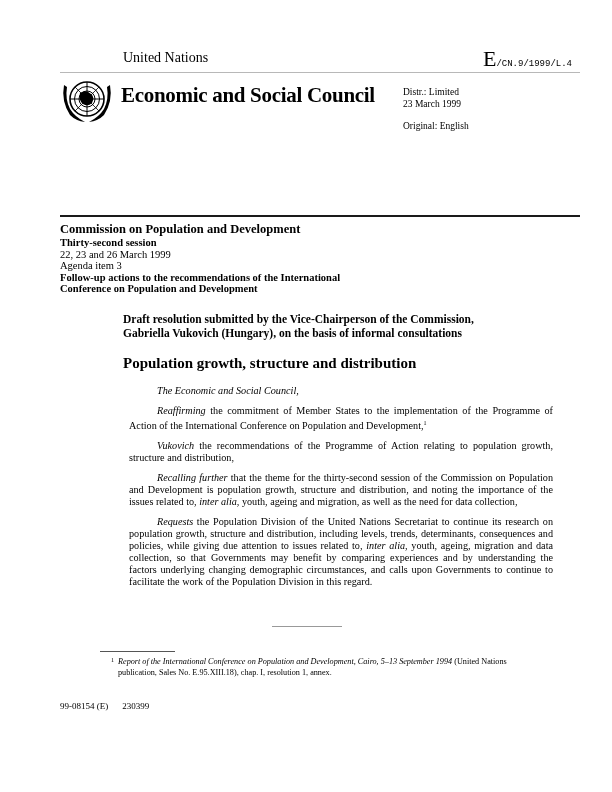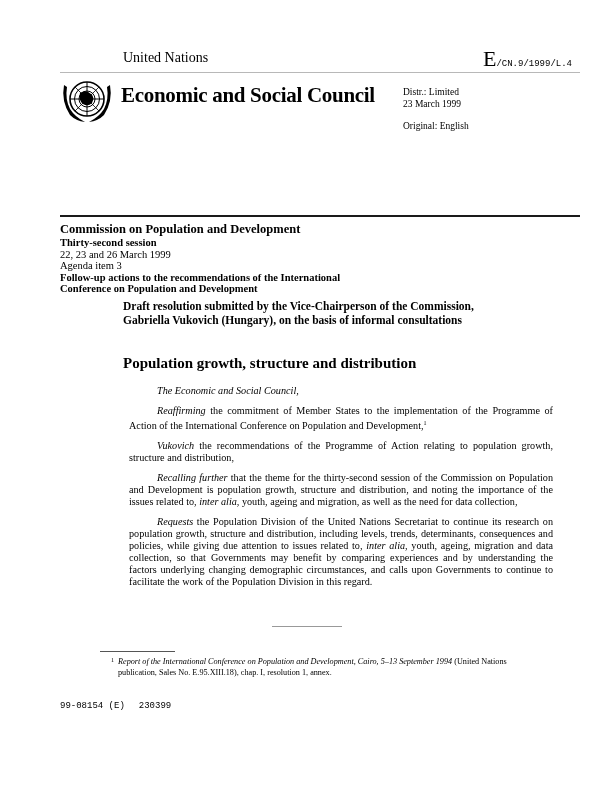--- a/index.html
+++ b/index.html
@@ -14,32 +14,32 @@
   .symbol .rest { font-size: 9px; font-family: Liberation Mono, monospace; }
   .rule-top { left: 60px; top: 72px; width: 520px; height: 1px; background: #b8b8b8; }
   .logo { left: 58px; top: 75px; width: 58px; height: 52px; }
   .council { left: 121px; top: 83px; font-size: 21px; font-weight: bold; letter-spacing: -0.3px; }
   .distr { left: 403px; top: 86px; font-size: 9.5px; line-height: 12px; }
   .orig { left: 403px; top: 121px; font-size: 9.5px; }
   .rule-thick { left: 60px; top: 215px; width: 520px; height: 2px; background: #1a1a1a; }
   .commission { left: 60px; top: 222px; font-size: 10.5px; line-height: 11.5px; }
   .commission .title { font-size: 12.5px; font-weight: bold; line-height: 15px; }
   .commission .b { font-weight: bold; }
-  .draft { left: 123px; top: 300px; font-size: 11.5px; font-weight: bold; line-height: 13.5px; }
+  .draft { left: 123px; top: 313px; font-size: 11.5px; font-weight: bold; line-height: 13.5px; }
   .heading { left: 123px; top: 355px; font-size: 15px; font-weight: bold; }
   .body { left: 123px; top: 385px; width: 430px; font-size: 10.2px; line-height: 12px; }
   .body p { margin: 0 0 8px 6px; text-indent: 28px; text-align: justify; }
   .body p.first { margin-bottom: 8px; }
   .body i { font-style: italic; }
   .sep { left: 272px; top: 626px; width: 70px; height: 1px; background: #999; }
   .fn-rule { left: 100px; top: 651px; width: 75px; height: 1px; background: #555; }
   .footnote { left: 118px; top: 656px; width: 420px; font-size: 8.2px; line-height: 11px; }
   .footnote sup { font-size: 6px; position: absolute; left: -7px; top: -1px; }
   .footnote i { font-style: italic; }
-  .jobno { left: 60px; top: 701px; font-size: 9px; font-family: Liberation Mono, monospace; }
+  .jobno { left: 60px; top: 701px; font-size: 9px; }
   .jobno .date { margin-left: 14px; }
 </style>
 </head>
 <body>
 
 <div class="abs un-name">United Nations</div>
 <div class="abs symbol">
   <span class="big">E</span><span class="rest">/CN.9/1999/L.4</span>
 </div>
 <div class="abs rule-top"></div>

